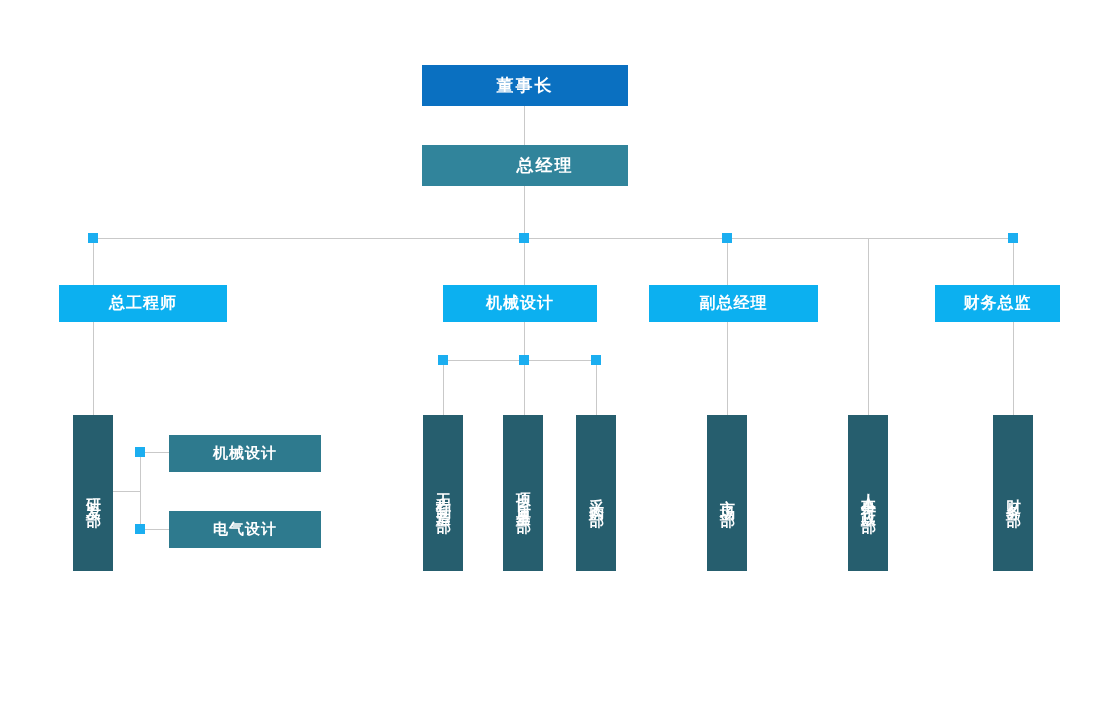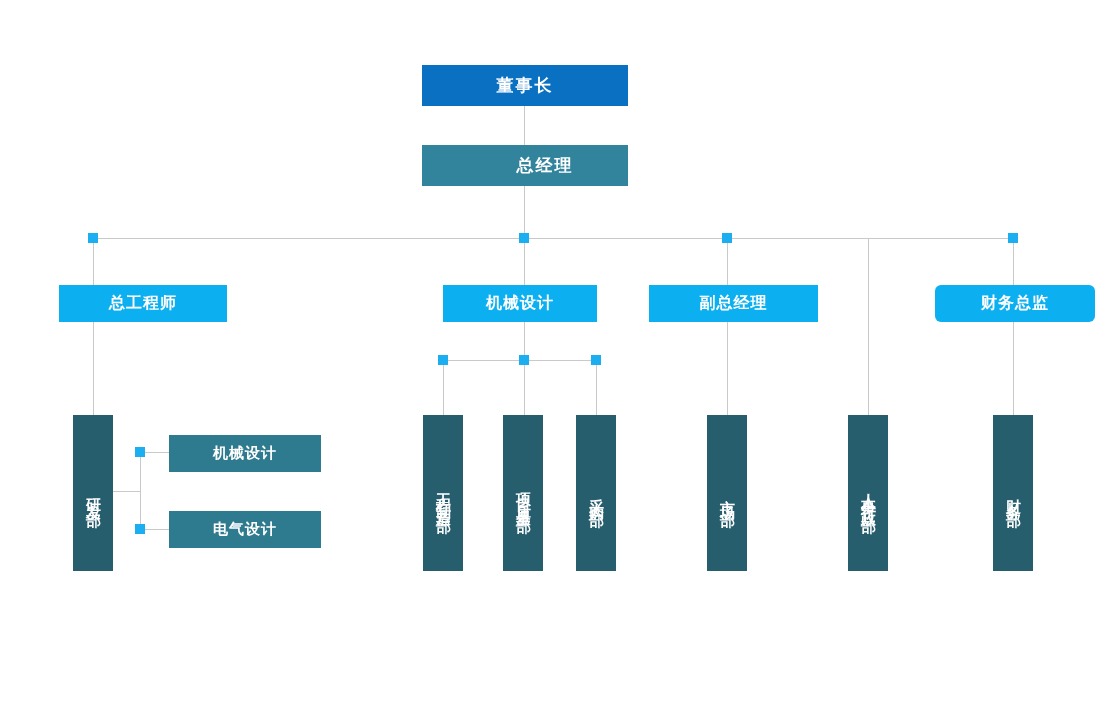--- a/index.html
+++ b/index.html
@@ -90,21 +90,21 @@
 
   <div class="node lv2" style="left:15px; top:285px; width:168px; height:37px;margin-left:44px;">
     <span>总工程师</span>
   </div>
   <div class="node lv2" style="left:443px; top:285px; width:154px; height:37px;">
     <span>机械设计</span>
   </div>
   <div class="node lv2" style="left:649px; top:285px; width:169px; height:37px;">
     <span>副总经理</span>
   </div>
-  <div class="node lv2" style="left:935px; top:285px; width:160px; height:37px;border-radius:6px;">
+  <div class="node lv2" style="left:935px; top:285px; width:125px; height:37px;">
     <span>财务总监</span>
   </div>
 
   <div class="node dept" style="left:73px; top:415px; width:40px; height:156px;">
     <span>研发部</span>
   </div>
   <div class="node dept" style="left:423px; top:415px; width:40px; height:156px;">
     <span>工程制造部</span>
   </div>
   <div class="node dept" style="left:503px; top:415px; width:40px; height:156px;">

